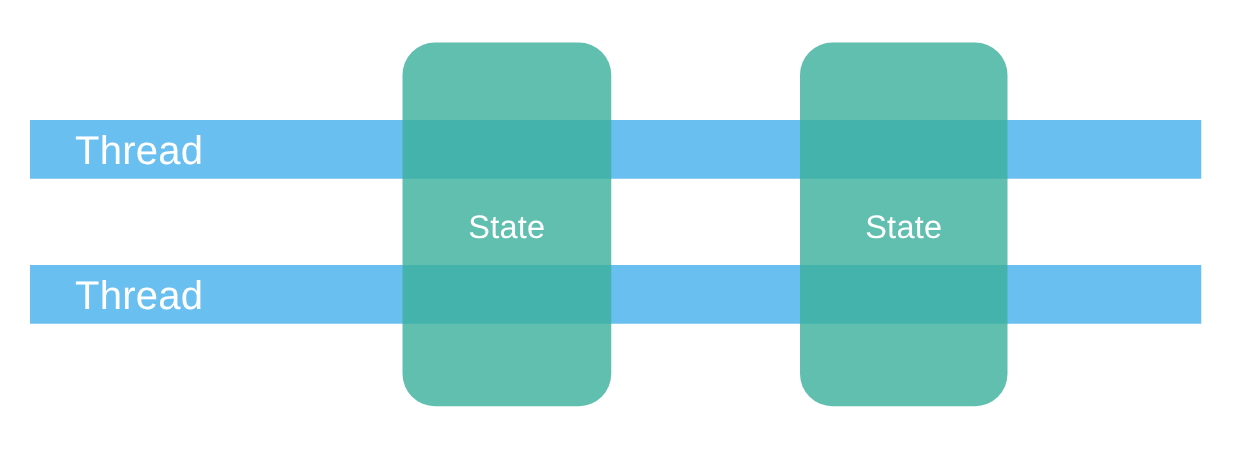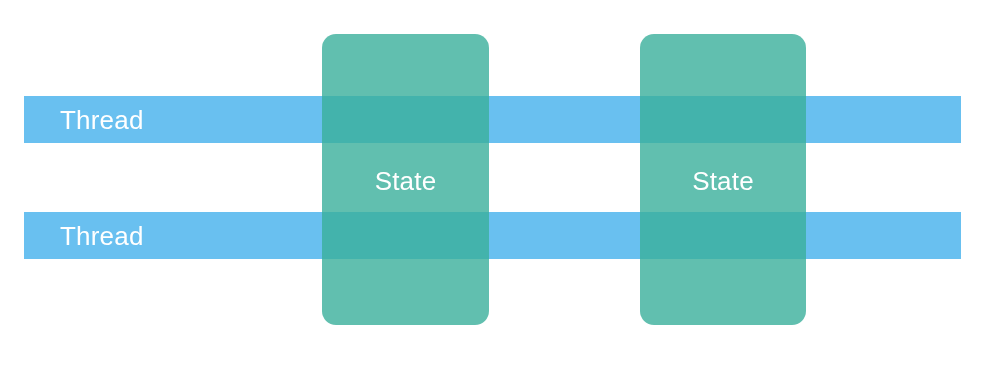--- a/index.html
+++ b/index.html
@@ -23,37 +23,37 @@
   .thread-bar {
     position: absolute;
     background: #69c0f0;
     display: flex;
     align-items: center;
     box-sizing: border-box;
     padding-left: 36px;
   }
   .thread-label {
     color: #ffffff;
-    font-size: 26px;
+    font-size: 32px;
     line-height: 1;
     letter-spacing: 0.2px;
     font-family: "Liberation Sans", sans-serif;
     white-space: nowrap;
   }
 
   #thread-bar-1 { left: 24px; top: 96px;  width: 937px; height: 47px; }
   #thread-bar-2 { left: 24px; top: 212px; width: 937px; height: 47px; }
 
   
   .state-box {
     position: absolute;
     top: 34px;
     height: 291px;
     background: rgba(58, 175, 155, 0.80);
-    border-radius: 14px;
+    border-radius: 26px;
     display: flex;
     align-items: center;
     justify-content: center;
     box-sizing: border-box;
   }
   .state-label {
     color: #ffffff;
     font-size: 26px;
     line-height: 1;
     letter-spacing: 0.2px;

